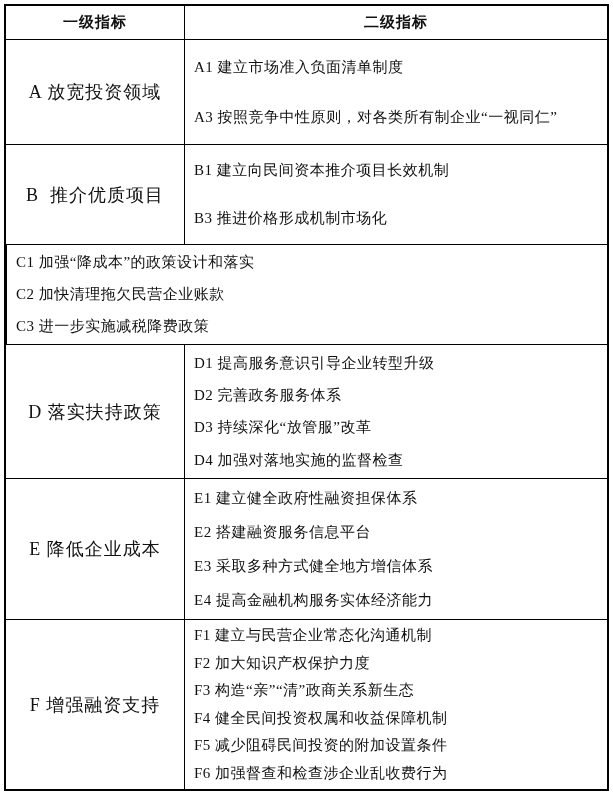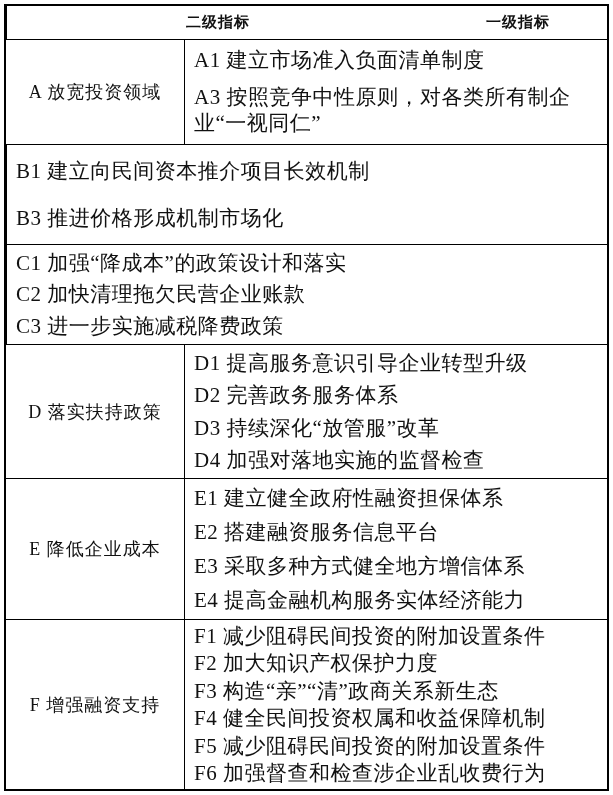--- a/index.html
+++ b/index.html
@@ -57,21 +57,21 @@
     white-space: pre-wrap;
     letter-spacing: 1px;
   }
   .cell.right {
     flex: 1 1 auto;
     border-left: 1px solid #000000;
     display: flex;
     flex-direction: column;
     justify-content: space-around;
     padding: 2px 6px 2px 9px;
-    font-size: 21px;
+    font-size: 15px;
   }
   .header-row .cell {
     font-weight: bold;
     font-size: 15px;
     letter-spacing: 1px;
   }
   .header-row .cell.right {
     align-items: center;
     justify-content: center;
     padding: 0;
@@ -82,33 +82,34 @@
     letter-spacing: 0.5px;
   }
 </style>
 </head>
 <body>
 
 <div class="page">
   <div class="tbl">
 
     <div class="row header-row">
+      <div class="cell left">一级指标</div>
       <div class="cell right">二级指标</div>
-      <div class="cell left">一级指标</div>
     </div>
 
     <div class="row row-a">
       <div class="cell left">A 放宽投资领域</div>
       <div class="cell right">
         <div class="item">A1 建立市场准入负面清单制度</div>
         <div class="item">A3 按照竞争中性原则，对各类所有制企业“一视同仁”</div>
       </div>
     </div>
 
     <div class="row row-b">
+      <div class="cell left">B  推介优质项目</div>
       <div class="cell right">
         <div class="item">B1 建立向民间资本推介项目长效机制</div>
         <div class="item">B3 推进价格形成机制市场化</div>
       </div>
     </div>
 
     <div class="row row-c">
       <div class="cell right">
         <div class="item">C1 加强“降成本”的政策设计和落实</div>
         <div class="item">C2 加快清理拖欠民营企业账款</div>
@@ -132,21 +133,21 @@
         <div class="item">E1 建立健全政府性融资担保体系</div>
         <div class="item">E2 搭建融资服务信息平台</div>
         <div class="item">E3 采取多种方式健全地方增信体系</div>
         <div class="item">E4 提高金融机构服务实体经济能力</div>
       </div>
     </div>
 
     <div class="row row-f">
       <div class="cell left">F 增强融资支持</div>
       <div class="cell right">
-        <div class="item">F1 减少阻碍民间投资的附加设置条件</div>
+        <div class="item">F1 建立与民营企业常态化沟通机制</div>
         <div class="item">F2 加大知识产权保护力度</div>
         <div class="item">F3 构造“亲”“清”政商关系新生态</div>
         <div class="item">F4 健全民间投资权属和收益保障机制</div>
         <div class="item">F5 减少阻碍民间投资的附加设置条件</div>
         <div class="item">F6 加强督查和检查涉企业乱收费行为</div>
       </div>
     </div>
 
   </div>
 </div>

